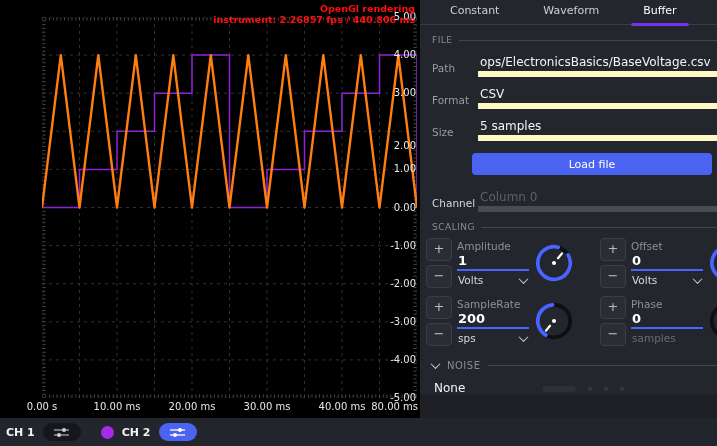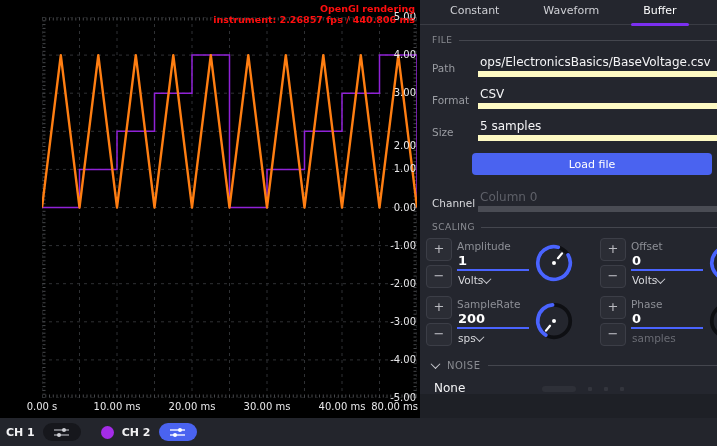--- a/index.html
+++ b/index.html
@@ -57,21 +57,21 @@
   .scalegrid{display:grid;grid-template-columns:1fr 1fr;gap:4px 2px;margin:4px 6px 0;}
   .knobgroup{display:flex;align-items:center;gap:5px;padding:2px 0;}
   .pmcol{display:flex;flex-direction:column;gap:4px;}
   .pm{width:24px;height:21px;background:#2b2d35;border:1px solid #3c3e47;border-radius:4px;
     color:#b9bac0;font-size:13px;line-height:19px;text-align:center;cursor:pointer;}
   .numcol{width:72px;display:flex;flex-direction:column;}
   .numcol .nlabel{font-size:10.5px;color:#8d8f96;}
   .numcol .nvalue{font-size:13px;font-weight:bold;color:#fff;border-bottom:2px solid #4a64ff;
     padding:1px 0 1px 1px;}
   .numcol .nunit{font-size:10.5px;color:#d8d9dd;display:flex;align-items:center;
-    justify-content:flex-start;padding:3px 2px 0 1px;}
+    justify-content:space-between;padding:3px 2px 0 1px;}
   .numcol .nunit.disabled{color:#6a6c74;}
   .knob{flex:none;}
   .noise-h{display:flex;align-items:center;gap:8px;margin:12px 12px 2px;}
   .noise-h .chev{border-color:#c9cad0;}
   .noneval{margin:8px 12px 0;border-bottom:1px solid #6b6d76;display:flex;align-items:center;
     padding:2px 2px 4px;font-size:12px;color:#f4f4f6;}
   .panel-footer{position:absolute;left:0;bottom:0;width:100%;height:24px;background:#1e2026;}
   .partial{position:absolute;left:122px;bottom:26px;display:flex;align-items:center;gap:12px;}
   .partial .bar{width:34px;height:6px;border-radius:3px;background:#2e3038;}
   .partial .dotf{width:4px;height:4px;border-radius:1px;background:#33353d;}

